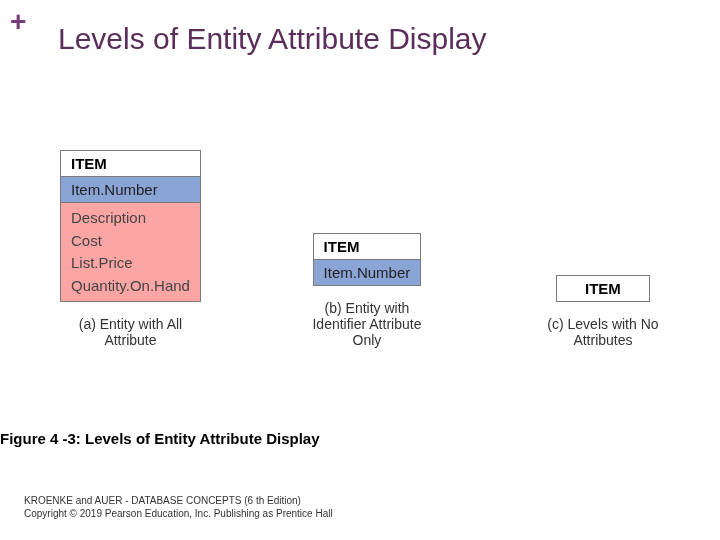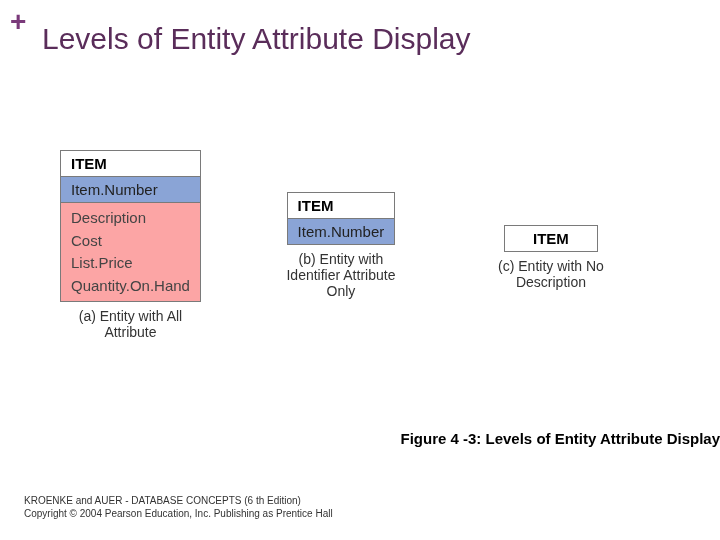--- a/index.html
+++ b/index.html
@@ -16,34 +16,34 @@
     top: 8px;
     left: 10px;
     color: #7a3a7a;
     font-size: 28px;
     font-weight: bold;
     line-height: 1;
   }
   .page-title {
     position: absolute;
     top: 22px;
-    left: 42px;
+    left: 58px;
     font-size: 30px;
     color: #5a2d5a;
     font-weight: normal;
   }
   .diagram-area {
     position: absolute;
     top: 150px;
     left: 60px;
     right: 30px;
     display: flex;
     flex-direction: row;
-    gap: 70px;
-    align-items: center;
+    gap: 96px;
+    align-items: flex-end;
   }
   .col {
     display: flex;
     flex-direction: column;
     align-items: center;
   }
   .entity-table {
     border-collapse: collapse;
   }
   .entity-table td {
@@ -61,32 +61,32 @@
     background: #8aa4d6;
     color: #222;
     margin-top: 16px;
   }
   .attr-cell {
     background: #fca5a5;
     color: #444;
     line-height: 1.5;
   }
   .caption {
-    margin-top: 6px;
+    margin-top: 14px;
     font-size: 14px;
     color: #333;
     text-align: center;
     max-width: 140px;
   }
   .figure-label {
     position: absolute;
     top: 430px;
     left: 0;
     right: 0;
-    text-align: right;
+    text-align: left;
     font-size: 15px;
     font-weight: bold;
     color: #000;
   }
   .footer {
     position: absolute;
     left: 24px;
     bottom: 20px;
     font-size: 10px;
     color: #333;
@@ -140,23 +140,23 @@
   </div>
 
   <div class="col col-c">
     <table class="entity-table">
       <tbody>
           <tr>
             <td class="head-cell" style="padding:4px 28px;">ITEM</td>
           </tr>
     </tbody>
       </table>
-    <div class="caption">(c) Entity with No Description</div>
+    <div class="caption">(c) Levels with No Attributes</div>
   </div>
 
 </div>
 
 <div class="figure-label">Figure  4 -3: Levels of Entity Attribute Display</div>
 
 <div class="footer">
   <div>KROENKE and AUER -  DATABASE CONCEPTS (6 th Edition)</div>
-  <div>Copyright © 2004 Pearson Education, Inc. Publishing as Prentice Hall</div>
+  <div>Copyright © 2019 Pearson Education, Inc. Publishing as Prentice Hall</div>
 </div>
 
 </body></html>

